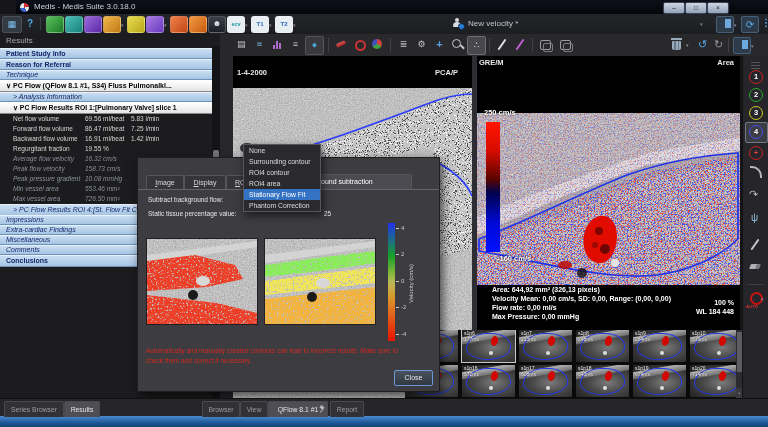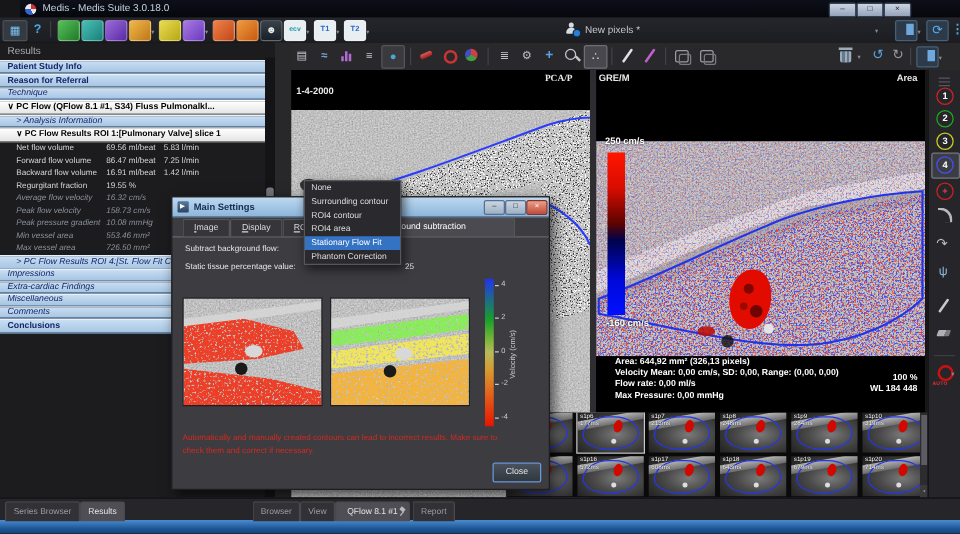--- a/index.html
+++ b/index.html
@@ -259,21 +259,21 @@
     <div class="abs appico" style="left:251px;background:#e8eef2;color:#2a6ac0;font-size:6px;">T1</div>
     <div class="abs caret" style="left:269px;">▾</div>
     <div class="abs appico" style="left:275px;background:#e8eef2;color:#2a6ac0;font-size:6px;">T2</div>
     <div class="abs caret" style="left:293px;">▾</div>
     <div class="abs personico" style="left:452px;">
       <span class="head"></span>
         <span class="body"></span>
         <span class="badge"></span>
     </div>
   </div>
-  <div id="sessiontxt" class="abs">New pixels *</div>
+  <div id="sessiontxt" class="abs">New velocity *</div>
   <div class="abs caret" style="left:700px;top:21px;">▾</div>
   <div class="abs bluebox" style="left:716px;top:16px;">
       <span class="pane"></span>
     </div>
   <div class="abs caret" style="left:734px;top:22px;">▾</div>
   <div class="abs bluebox syncg" style="left:741px;top:16px;">⟳</div>
   <div class="abs dots3" style="left:761px;top:17px;">⋮</div>
 
   <div id="tb2" class="abs">
     <div class="abs handle" style="left:4px;"></div>
@@ -395,21 +395,21 @@
     <svg class="abs" style="left:0;top:32px;" width="239" height="310" viewBox="0 0 239 310">
       <rect width="239" height="310" filter="url(#fGray)"></rect>
       <g clip-path="url(#clipL1)">
           <rect width="239" height="310" filter="url(#fHarsh)"></rect>
         </g>
       <ellipse cx="14" cy="60" rx="7" ry="5" fill="#1b1b1b" opacity="0.85"></ellipse>
       <path d="M 40 68 C 90 56 150 32 205 12 C 218 8 230 6 239 6" stroke="#2a3cff" stroke-width="1.6" fill="none"></path>
       <path d="M 205 75 C 222 84 234 96 239 108" stroke="#2a3cff" stroke-width="1.6" fill="none"></path>
     </svg>
     <div class="abs vplabel" style="left:4px;top:12px;">1-4-2000</div>
-    <div class="abs vplabel" style="right:14px;top:2px;font-family:Liberation Serif, serif;">PCA/P</div>
+    <div class="abs vplabel" style="right:14px;top:12px;">PCA/P</div>
   </div>
   <div id="vpdiv" class="abs"></div>
 
   <div id="vpR" class="abs">
     <svg class="abs" style="left:0;top:57px;" width="263" height="172" viewBox="0 0 263 172">
       <rect width="263" height="172" filter="url(#fGray)"></rect>
       <polygon points="0,104 80,72 170,40 263,24 263,38 170,52 85,84 0,122" fill="#e2e2e2" opacity="0.85"></polygon>
       <polygon points="0,122 85,84 170,52 263,38 263,50 175,64 90,98 0,136" fill="#9a9a9a" opacity="0.4"></polygon>
       <rect width="263" height="172" filter="url(#fRed)" opacity="0.45"></rect>
       <rect width="263" height="172" filter="url(#fBlue)" opacity="0.45"></rect>
@@ -423,21 +423,21 @@
       <circle cx="128" cy="136" r="5" fill="#5a0300" opacity="0.85"></circle>
       <circle cx="118" cy="132" r="3" fill="#7e0a00" opacity="0.7"></circle>
       <ellipse cx="88" cy="152" rx="7" ry="4" fill="#c00a00" opacity="0.85"></ellipse>
       <circle cx="138" cy="150" r="4" fill="#e8e8e8" opacity="0.95"></circle>
       <circle cx="105" cy="160" r="5" fill="#111" opacity="0.8"></circle>
     </svg>
     <div class="abs vplabel" style="left:2px;top:2px;">GRE/M</div>
     <div class="abs vplabel" style="right:6px;top:2px;">Area</div>
     <div class="abs ovl" style="left:7px;top:52px;">250 cm/s</div>
     <div id="cbar" class="abs"></div>
-    <div class="abs ovl" style="left:8px;top:198px;">-160 cm/s</div>
+    <div class="abs ovl" style="left:20px;top:198px;">-160 cm/s</div>
     <div id="rinfo" class="abs">
       <div class="abs infoline" style="top:1px;">Area: 644,92 mm² (326,13 pixels)</div>
       <div class="abs infoline" style="top:10px;">Velocity Mean: 0,00 cm/s, SD: 0,00, Range: (0,00, 0,00)</div>
       <div class="abs infoline" style="top:19px;">Flow rate: 0,00 ml/s</div>
       <div class="abs infoline" style="top:28px;">Max Pressure: 0,00 mmHg</div>
       <div class="abs inforight" style="top:14px;">100 %</div>
       <div class="abs inforight" style="top:23px;">WL 184 448</div>
     </div>
   </div>
 
@@ -531,27 +531,20 @@
     <div class="abs" style="left:8px;top:156px;color:#8fb8d8;font-size:10px;">ψ</div>
     <div class="abs" style="left:11px;top:182px;width:2px;height:13px;background:#c8c8d0;transform:rotate(35deg);border-radius:1px;"></div>
     <div class="abs eraser" style="top:208px;"></div>
     <div class="abs rsep" style="top:228px;"></div>
     <div class="abs autoring" style="top:236px;"></div>
     <div class="abs autotxt" style="top:248px;">AUTO</div>
     <div class="abs caret" style="left:18px;top:240px;">▾</div>
   </div>
 
   <div id="dlg" class="abs">
-    <div id="dlgtitle" class="abs">
-      <div id="dlgico" class="abs"></div>
-      <div id="dlgtxt" class="abs">Main Settings</div>
-      <div class="abs dwb" style="left:249px;">–</div>
-      <div class="abs dwb" style="left:266px;">□</div>
-      <div class="abs dwb dwbclose" style="left:283px;">×</div>
-    </div>
     <div id="dtabs" class="abs">
       <div class="abs dtab" style="left:8px;width:36px;">Image</div>
       <div class="abs dtab" style="left:46px;width:40px;">Display</div>
       <div class="abs dtab" style="left:88px;width:32px;">ROIs</div>
       <div class="abs dtab dtabactive" style="left:122px;width:150px;">Background subtraction</div>
     </div>
     <div class="abs dlbl" style="left:10px;top:38px;">Subtract background flow:</div>
     <div class="abs dlbl" style="left:10px;top:52px;">Static tissue percentage value:</div>
     <div class="abs dlbl" style="left:186px;top:52px;">25</div>
 

